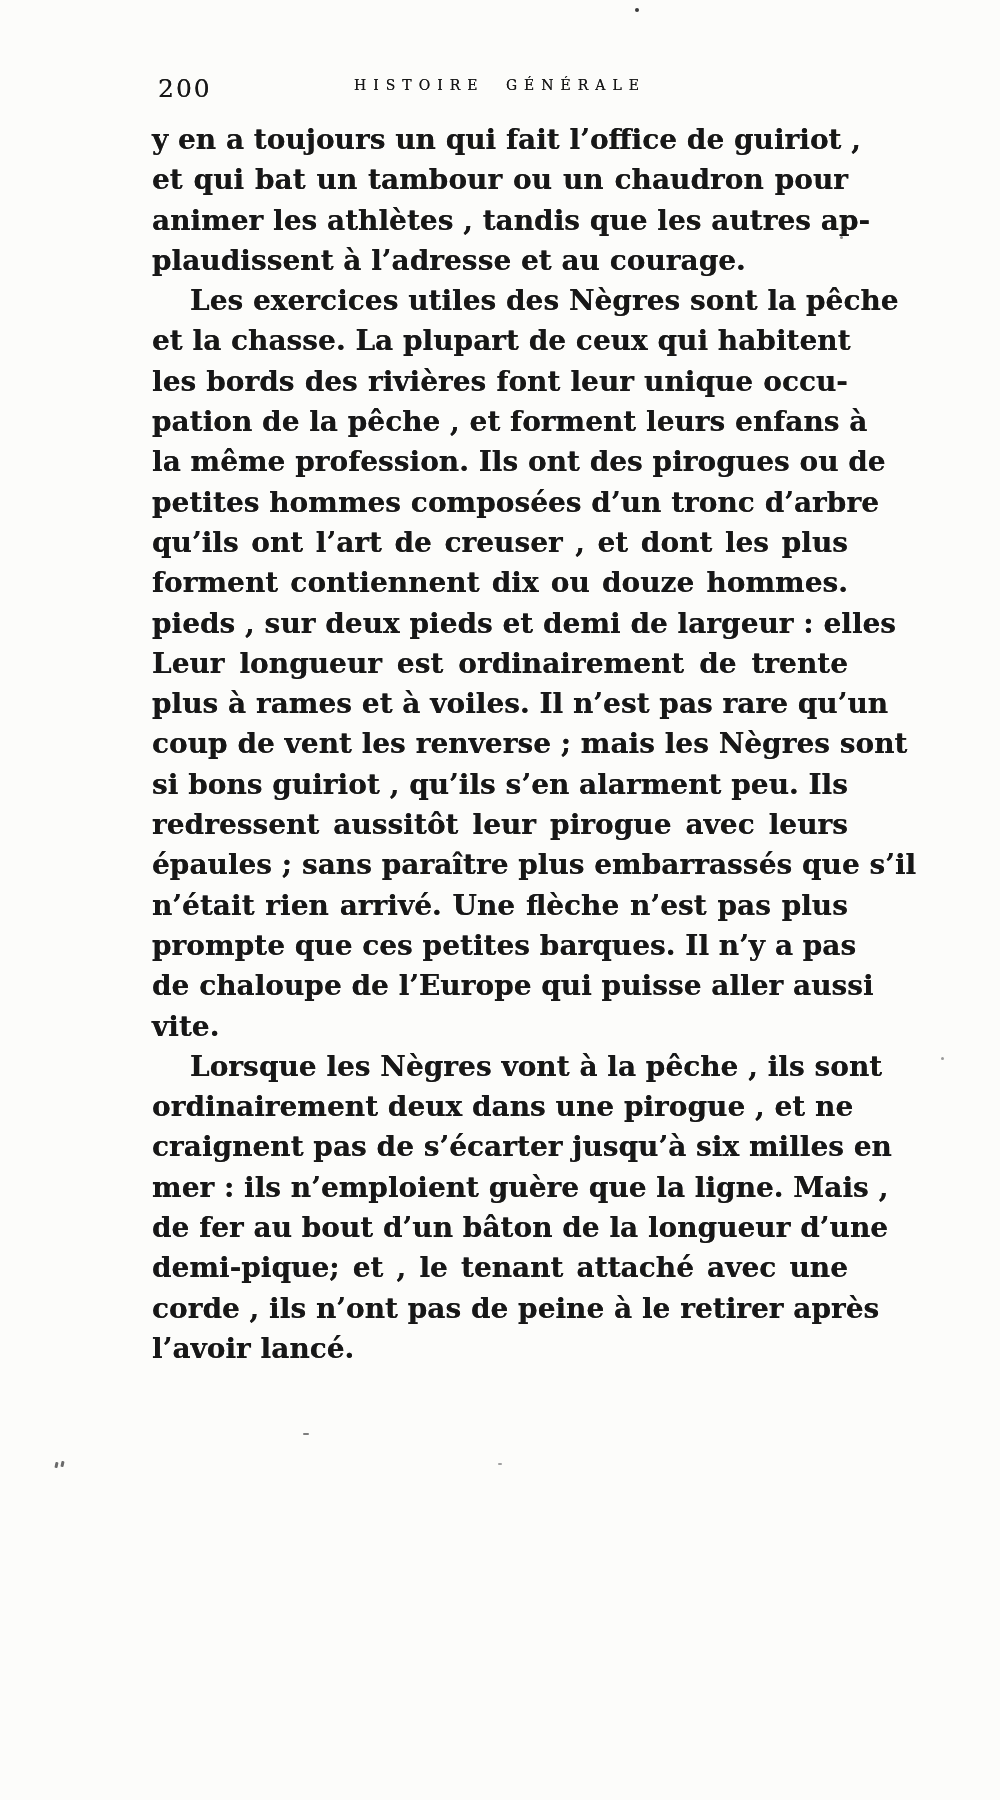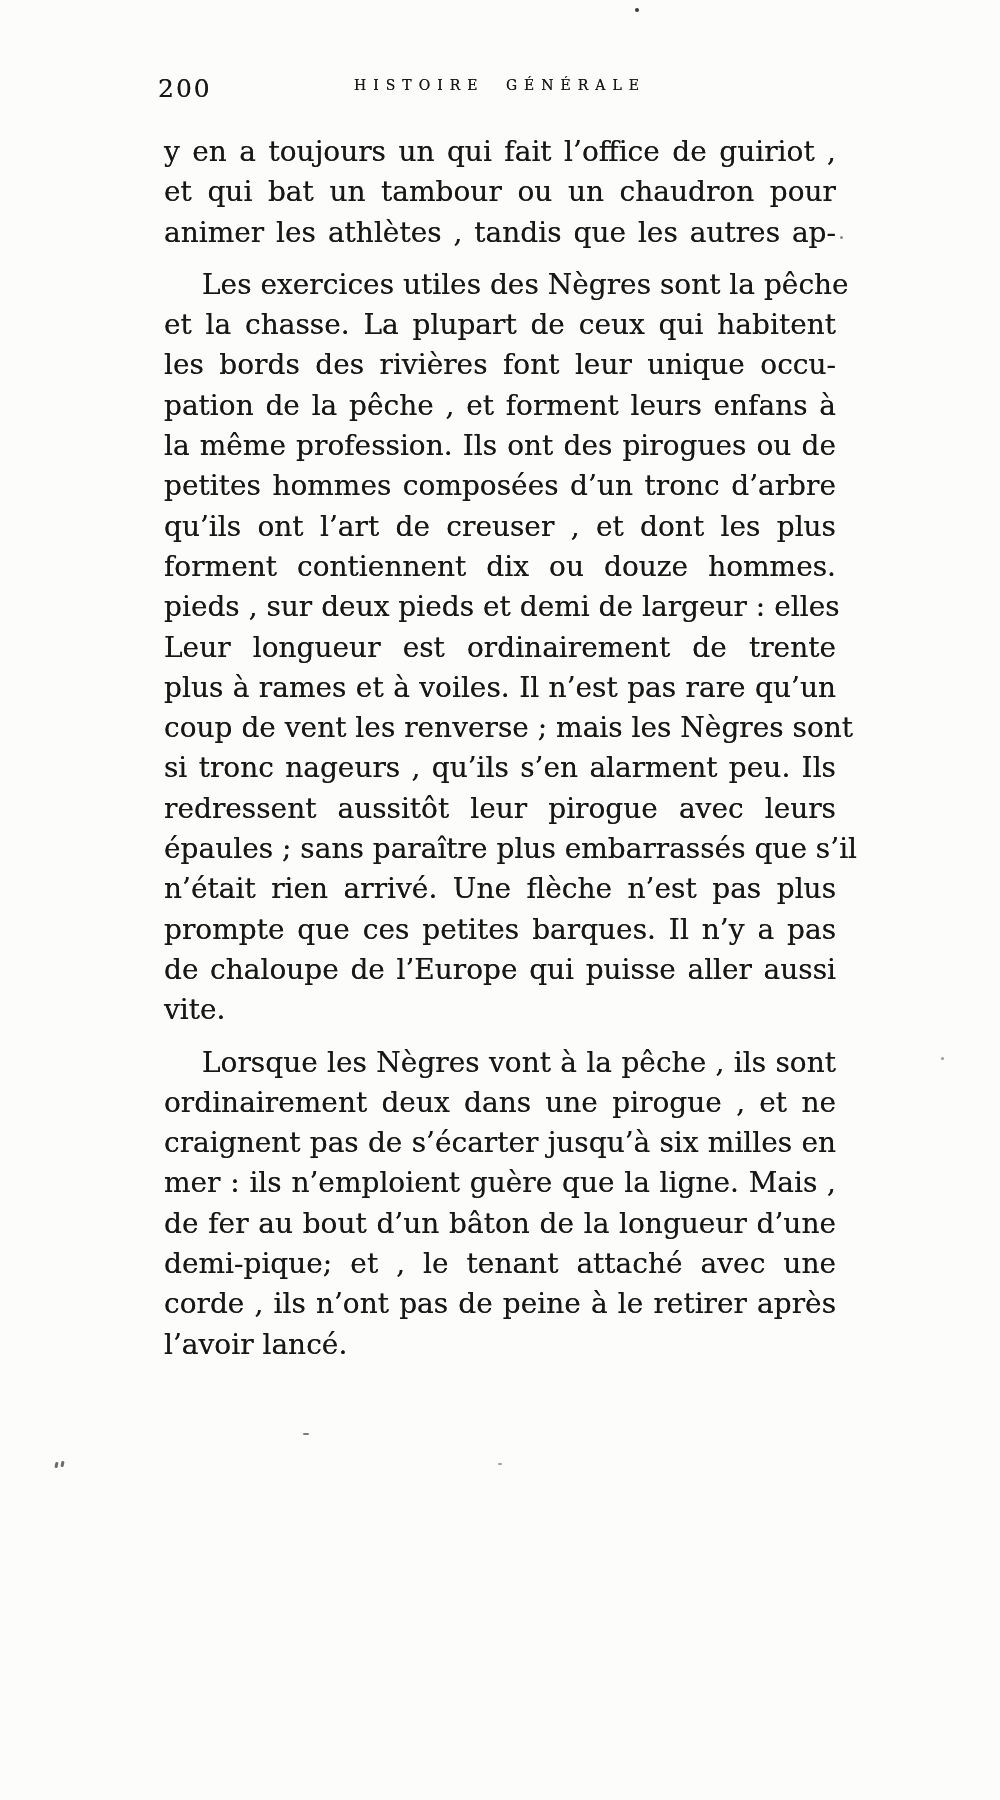--- a/index.html
+++ b/index.html
@@ -45,21 +45,21 @@
   }
   .page-body {
     position: absolute;
     left: 152px;
     top: 120px;
     width: 696px;
     font-size: 28px;
     line-height: 40.3px;
     text-shadow: 0 0 0.6px rgba(25,25,25,0.75);
   }
-  .paragraph { margin: 12px; padding: 0; }
+  .paragraph { margin: 0; padding: 0; font-weight: bold; }
   .ln {
     height: 40.3px;
     text-align: justify;
     text-align-last: justify;
     white-space: nowrap;
     overflow: visible;
   }
   .ln.end {
     text-align-last: left;
     white-space: normal;
@@ -88,36 +88,37 @@
     <span class="page-number">200</span>
     <span class="header-title">HISTOIRE GÉNÉRALE</span>
   </div>
 
   <div class="page-body">
 
     <div class="paragraph">
       <div class="ln">y en a toujours un qui fait l’office de guiriot ,</div>
       <div class="ln">et qui bat un tambour ou un chaudron pour</div>
       <div class="ln">animer les athlètes , tandis que les autres ap-</div>
+      <div class="ln end">plaudissent à l’adresse et au courage.</div>
     </div>
 
     <div class="paragraph">
       <div class="ln indent">Les exercices utiles des Nègres sont la pêche</div>
       <div class="ln">et la chasse. La plupart de ceux qui habitent</div>
       <div class="ln">les bords des rivières font leur unique occu-</div>
       <div class="ln">pation de la pêche , et forment leurs enfans à</div>
       <div class="ln">la même profession. Ils ont des pirogues ou de</div>
       <div class="ln">petites hommes composées d’un tronc d’arbre</div>
       <div class="ln">qu’ils ont l’art de creuser , et dont les plus</div>
       <div class="ln">forment contiennent dix ou douze hommes.</div>
       <div class="ln">pieds , sur deux pieds et demi de largeur : elles</div>
       <div class="ln">Leur longueur est ordinairement de trente</div>
       <div class="ln">plus à rames et à voiles. Il n’est pas rare qu’un</div>
       <div class="ln">coup de vent les renverse ; mais les Nègres sont</div>
-      <div class="ln">si tronc nageurs , qu’ils s’en alarment peu. Ils</div>
+      <div class="ln">si bons guiriot , qu’ils s’en alarment peu. Ils</div>
       <div class="ln">redressent aussitôt leur pirogue avec leurs</div>
       <div class="ln">épaules ; sans paraître plus embarrassés que s’il</div>
       <div class="ln">n’était rien arrivé. Une flèche n’est pas plus</div>
       <div class="ln">prompte que ces petites barques. Il n’y a pas</div>
       <div class="ln">de chaloupe de l’Europe qui puisse aller aussi</div>
       <div class="ln end">vite.</div>
     </div>
 
     <div class="paragraph">
       <div class="ln indent">Lorsque les Nègres vont à la pêche , ils sont</div>

